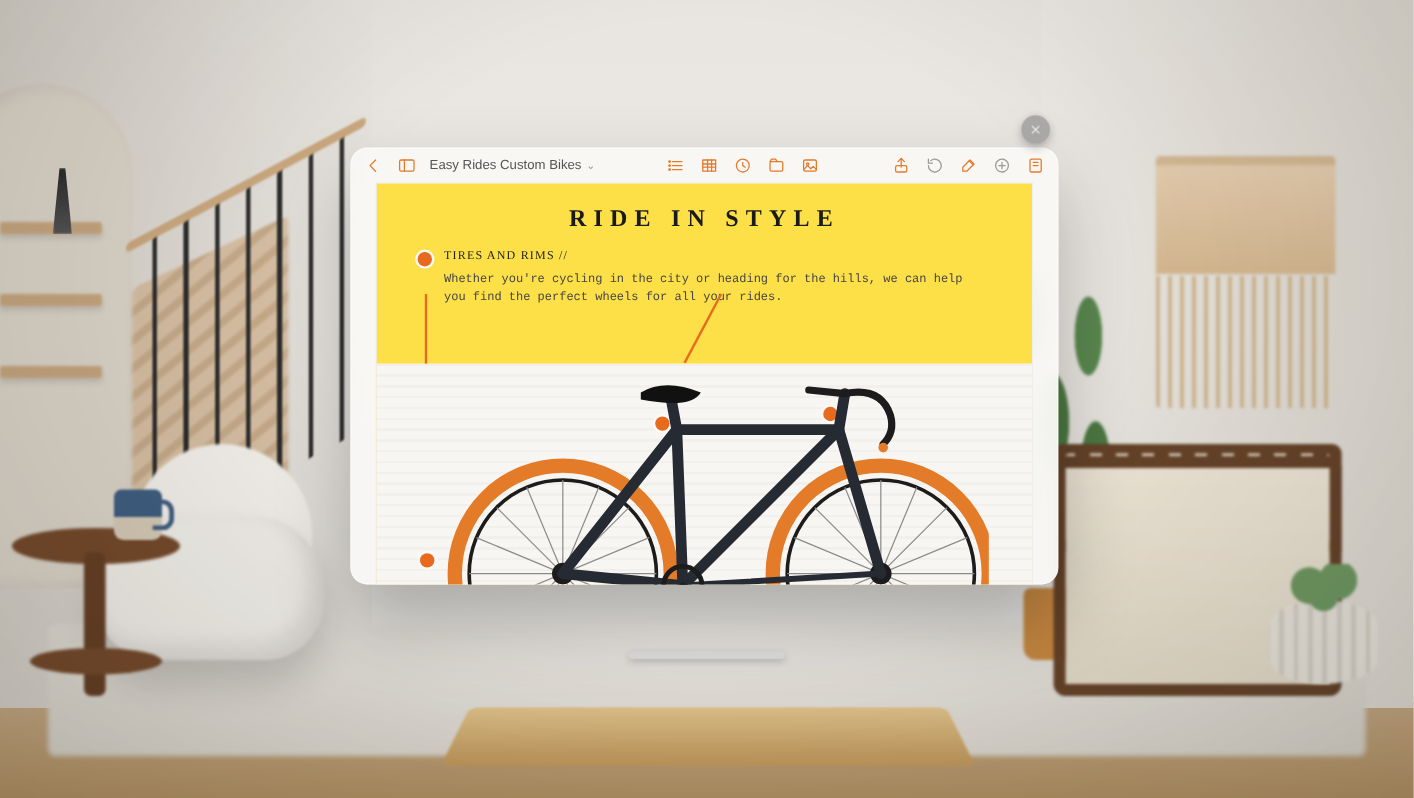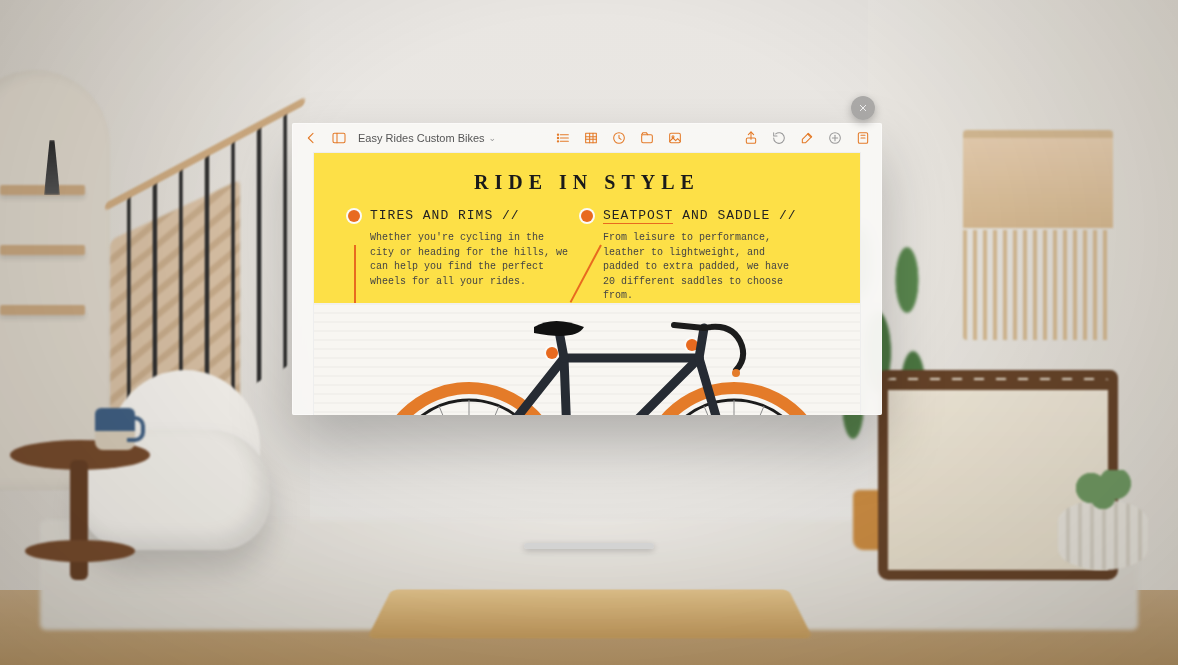--- a/index.html
+++ b/index.html
@@ -129,23 +129,23 @@
   .planter2::after{content:"";position:absolute;left:25px;top:0;width:60px;height:45px;
     background: radial-gradient(circle at 30% 40%, #6d9a5e 30%, transparent 31%),
                 radial-gradient(circle at 70% 30%, #6d9a5e 30%, transparent 31%),
                 radial-gradient(circle at 50% 60%, #6d9a5e 30%, transparent 31%);}
 
   .darken{position:absolute;inset:0;
     background: radial-gradient(ellipse at 50% 35%, transparent 35%, rgba(0,0,0,.15) 100%);}
 
   
   .window{
-    position:absolute; left:292px; top:123px; width:590px; height:292px;
+    position:absolute; left:292px; top:123px; width:590px; height:364px;
     background: rgba(248,247,245,.97);
-    border-radius:2px;
+    border-radius:14px;
     box-shadow: 0 30px 60px rgba(0,0,0,.25), 0 0 0 1px rgba(255,255,255,.4) inset;
     overflow:hidden;
     backdrop-filter: blur(6px);
   }
   .toolbar{
     display:flex; align-items:center; height:30px; padding:0 10px; gap:10px;
     font-size:11px; color:#555;
   }
   .toolbar .left, .toolbar .mid, .toolbar .right{display:flex;align-items:center;gap:10px;}
   .toolbar .mid{margin-left:auto;}
@@ -161,21 +161,21 @@
     background:#fde047;
     box-shadow: 0 0 0 1px #eee;
   }
   .doc h1{
     text-align:center; font-size:20px; font-weight:700; letter-spacing:6px;
     padding:18px 0 14px; color:#1a1a1a; font-family: Georgia, 'Times New Roman', serif;
   }
   .callouts{display:flex; gap:32px; padding:0 56px;}
   .callout{flex:1; position:relative;}
   .callout .label{
-    font-family: Liberation Mono, monospace; font-size:13px; letter-spacing:1px;
+    font-family: Liberation Serif, serif; font-size:10px; letter-spacing:1px;
     color:#222; margin-bottom:8px;
   }
   .callout .label .kw{border-bottom:1px solid #e86a1f;}
   .callout .body{
     font-family:"Courier New", monospace; font-size:10px; line-height:1.45; color:#444;
   }
   .dot{position:absolute; width:12px; height:12px; border-radius:50%; background:#e86a1f;
     box-shadow:0 0 0 2px #fbfaf8;}
   .line{position:absolute; background:#e86a1f;}
 
@@ -344,27 +344,20 @@
   <div class="doc">
     <h1>RIDE IN STYLE</h1>
 
     <div class="callouts">
       <div class="callout">
         <div class="dot" style="left:-22px; top:2px;"></div>
         <div class="label">
           <span>TIRES AND RIMS</span><span> // </span>
         </div>
         <div class="body">Whether you're cycling in the city or heading for the hills, we can help you find the perfect wheels for all your rides.</div>
-      </div>
-      <div class="callout">
-        <div class="dot" style="left:-22px; top:2px;"></div>
-        <div class="label">
-          <span class="kw">SEATPOST</span><span> AND SADDLE // </span>
-        </div>
-        <div class="body">From leisure to performance, leather to lightweight, and padded to extra padded, we have 20 different saddles to choose from.</div>
       </div>
     </div>
 
     <div class="line" style="left:40px; top:92px; width:2px; height:220px;"></div>
     <div class="line" style="left:286px; top:92px; width:2px; height:65px; transform:rotate(28deg); transform-origin:top;"></div>
 
     <div class="bike-area">
       <div class="dot" style="left:232px; top:44px;"></div>
       <div class="dot" style="left:36px; top:158px;"></div>
       <div class="dot" style="left:188px; top:222px;"></div>

